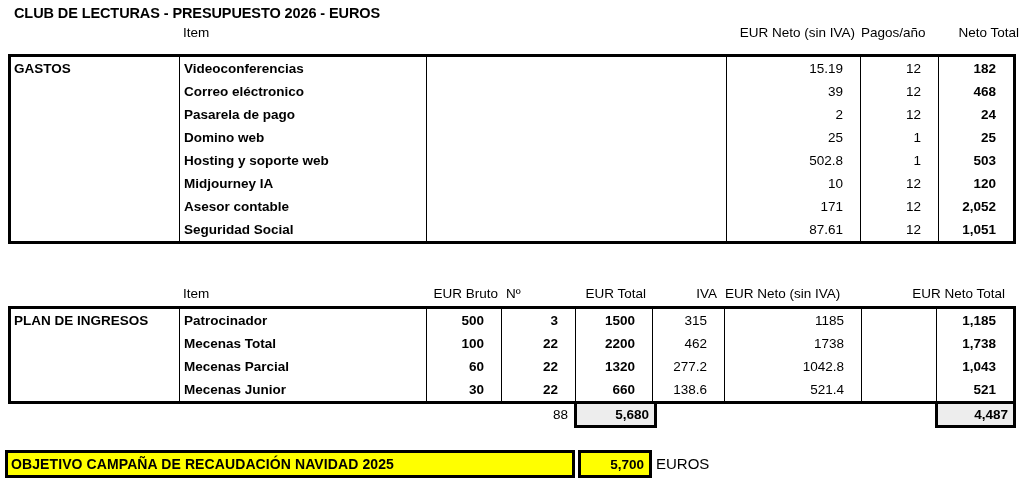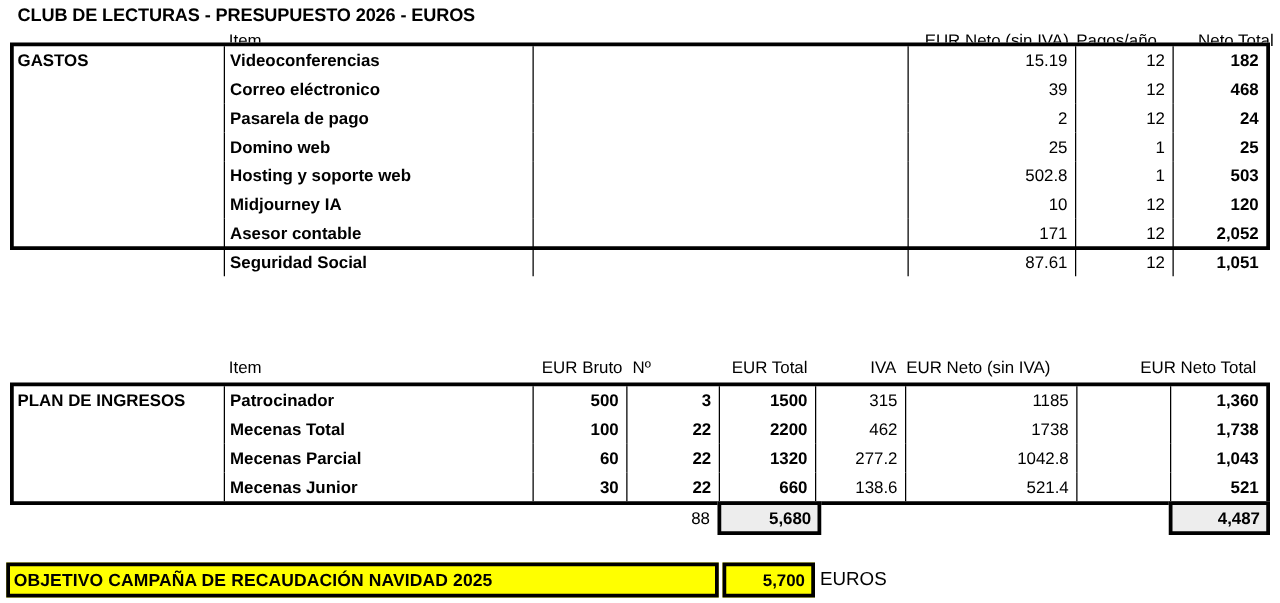--- a/index.html
+++ b/index.html
@@ -15,31 +15,31 @@
   }
   .abs{position:absolute;}
   .title{left:14px;top:5px;font-size:14.5px;font-weight:bold;letter-spacing:-0.1px;}
   .hdr{height:18px;line-height:18px;white-space:nowrap;}
   .right{text-align:right;}
   .center{text-align:left;}
   .bold{font-weight:bold;}
 
   
   .tbox{box-sizing:border-box;border:3px solid var(--border);background:#fff;}
-  #box1{left:8px;top:34px;width:1008px;height:166px;}
+  #box1{left:8px;top:54px;width:1008px;height:190px;}
   #box2{left:8px;top:306px;width:1008px;height:98px;}
   .section-label{position:absolute;left:3px;top:4px;font-weight:bold;white-space:nowrap;}
 
   .row{display:grid;height:23px;}
   .row>div{display:flex;align-items:center;overflow:hidden;white-space:nowrap;}
   .r1{grid-template-columns:169px 247px 300px 134px 78px 1fr;}
   .r2{grid-template-columns:169px 247px 75px 74px 77px 72px 137px 75px 1fr;text-align:center;}
   .bR{border-right:1px solid var(--border);}
   .item-cell{font-weight:bold;padding-left:4px;}
-  .num{justify-content:flex-end;padding-right:6px;}
+  .num{justify-content:flex-end;padding-right:17px;}
 
   
   .total-box{
     box-sizing:border-box;border:3px solid var(--border);background:var(--total-cell-bg);
     display:flex;align-items:center;justify-content:flex-end;
     font-weight:bold;padding-right:5px;
   }
   #t1-total{left:935px;top:235px;width:81px;height:26px;}
   #t2-total-eur{left:574px;top:401px;width:83px;height:27px;}
   #t2-total-neto{left:935px;top:401px;width:81px;height:27px;}
@@ -159,21 +159,21 @@
 
         <div class="row r2">
           <div class="bR"></div>
           <div class="bR item-cell">Patrocinador</div>
           <div class="bR num bold">500</div>
           <div class="bR num bold">3</div>
           <div class="bR num bold">1500</div>
           <div class="bR num">315</div>
           <div class="bR num">1185</div>
           <div class="bR"></div>
-          <div class="num bold">1,360</div>
+          <div class="num bold">1,185</div>
         </div>
 
         <div class="row r2">
           <div class="bR"></div>
           <div class="bR item-cell">Mecenas Total</div>
           <div class="bR num bold">100</div>
           <div class="bR num bold">22</div>
           <div class="bR num bold">2200</div>
           <div class="bR num">462</div>
           <div class="bR num">1738</div>

